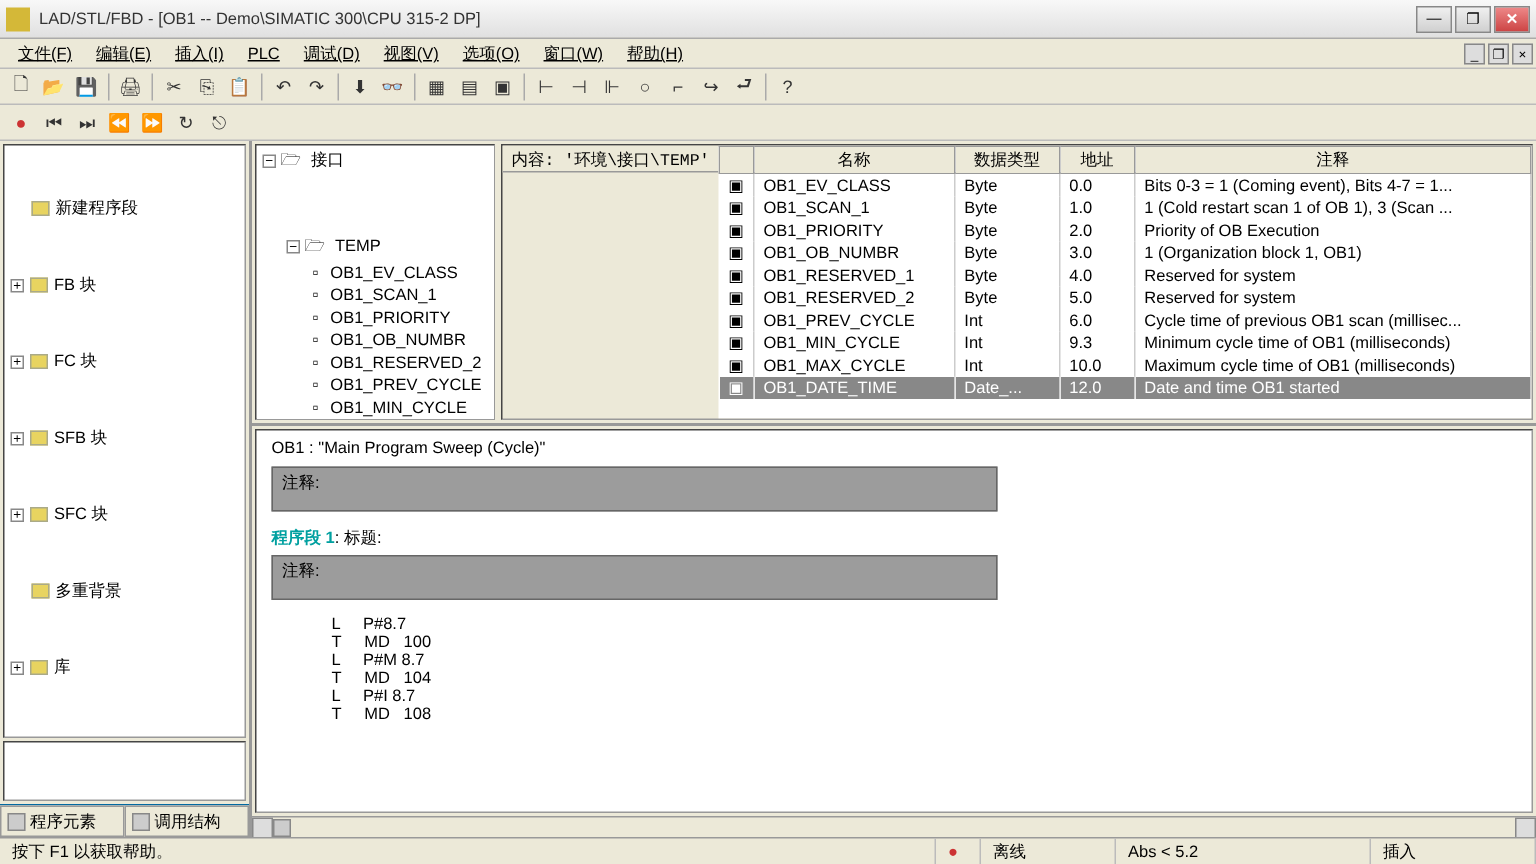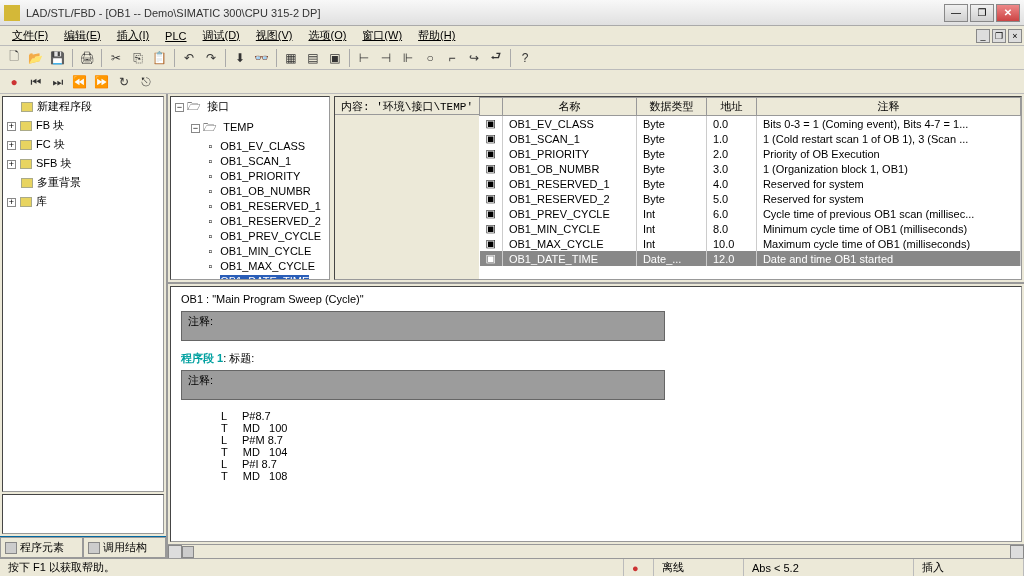--- a/index.html
+++ b/index.html
@@ -21,33 +21,33 @@
 
 
 .toolbar { height: 24px; background: #ece9d8; border-bottom: 1px solid #bbb; display: flex; align-items: center; padding: 0 4px; gap: 2px; }
 .tbtn { width: 20px; height: 20px; border: 1px solid transparent; display: flex; align-items: center; justify-content: center; cursor: pointer; font-size: 12px; color: #333; }
 .tsep { width: 1px; height: 18px; background: #aaa; margin: 0 2px; }
 
 
 .main { display: flex; height: calc(576px - 26px - 20px - 24px - 24px - 18px); }
 .leftpanel { width: 168px; display: flex; flex-direction: column; border-right: 2px solid #999; }
 .tree1 { flex: 1; background: #fff; border: 1px inset #999; margin: 2px; overflow: auto; }
-.tree1 .titem { padding: 2px 4px 2px 18px; cursor: pointer; white-space: nowrap; }
+.tree1 .titem { padding: 2px 4px 2px 18px; cursor: pointer; white-space: nowrap; margin-top: 32px; }
 .tree1 .ticon { display: inline-block; width: 12px; height: 10px; margin-right: 4px; background: #e8d460; border: 1px solid #aa8; vertical-align: middle; }
 .tree1 .plus { display: inline-block; width: 9px; height: 9px; border: 1px solid #888; margin-right: 4px; text-align: center; line-height: 7px; font-size: 9px; vertical-align: middle; margin-left: -14px; }
 .lefttabs { height: 22px; display: flex; border-top: 1px solid #0369a1; }
 .ltab { flex: 1; border: 1px solid #999; background: #ece9d8; padding: 2px 4px; cursor: pointer; font-size: 10px; display: flex; align-items: center; gap: 3px; }
 .ltab .icon { width: 12px; height: 12px; background: #ccc; border: 1px solid #888; }
 
 .rightpanel { flex: 1; display: flex; flex-direction: column; overflow: hidden; }
 .toppanel { height: 190px; display: flex; border-bottom: 2px solid #999; }
 .midtree { width: 160px; background: #fff; border: 1px inset #999; margin: 2px; overflow: auto; }
 .midtree .m-item { padding: 1px 16px; white-space: nowrap; cursor: pointer; font-family: "Courier New", monospace; font-size: 11px; }
 .midtree .lvl0 { padding-left: 4px; }
-.midtree .lvl1 { padding-left: 20px; }
+.midtree .lvl1 { padding-left: 20px; margin-top: 36px; }
 .midtree .lvl2 { padding-left: 36px; }
 .midtree .box { display: inline-block; width: 9px; height: 9px; border: 1px solid #888; margin-right: 3px; text-align: center; line-height: 7px; font-size: 9px; vertical-align: middle; }
 .midtree .sel { background: #2a5eb8; color: #fff; }
 
 .tablewrap { flex: 1; display: flex; flex-direction: row; margin: 2px; border: 1px inset #999; overflow: hidden; }
 .contentlabel { height: 18px; background: #ece9d8; border-bottom: 1px solid #999; padding: 2px 6px; font-family: "Courier New", monospace; }
 .vartable { flex: 1; overflow: auto; background: #fff; }
 table { border-collapse: collapse; width: 100%; font-family: "Courier New", monospace; font-size: 11px; }
 th { background: #ece9d8; border: 1px solid #999; padding: 1px 6px; text-align: center; font-weight: normal; position: sticky; top: 0; }
 td { border-right: 1px solid #ccc; padding: 1px 6px; white-space: nowrap; overflow: hidden; }
@@ -142,20 +142,21 @@
 </div>
 
 <div class="main">
 
   <div class="leftpanel">
     <div class="tree1">
       <div class="titem"><span class="ticon"></span><span>新建程序段</span></div>
       <div class="titem"><span class="plus">+</span><span class="ticon"></span><span>FB 块</span></div>
       <div class="titem"><span class="plus">+</span><span class="ticon"></span><span>FC 块</span></div>
       <div class="titem"><span class="plus">+</span><span class="ticon"></span><span>SFB 块</span></div>
+      <div class="titem"><span class="plus">+</span><span class="ticon"></span><span>SFC 块</span></div>
       <div class="titem"><span class="ticon"></span><span>多重背景</span></div>
       <div class="titem"><span class="plus">+</span><span class="ticon"></span><span>库</span></div>
     </div>
     <div style="height:40px;background:#fff;border:1px inset #999;margin:0 2px 2px 2px;"></div>
     <div class="lefttabs">
       <div class="ltab">
           <span class="icon"></span>
           <span>程序元素</span>
         </div>
       <div class="ltab">
@@ -168,21 +169,20 @@
   <div class="rightpanel">
     <div class="toppanel">
 
       <div class="midtree">
         <div class="m-item lvl0"><span class="box">−</span>🗁 <span>接口</span></div>
         <div class="m-item lvl1"><span class="box">−</span>🗁 <span>TEMP</span></div>
         <div class="m-item lvl2">▫ <span>OB1_EV_CLASS</span></div>
         <div class="m-item lvl2">▫ <span>OB1_SCAN_1</span></div>
         <div class="m-item lvl2">▫ <span>OB1_PRIORITY</span></div>
         <div class="m-item lvl2">▫ <span>OB1_OB_NUMBR</span></div>
-        <div class="m-item lvl2">▫ <span>OB1_RESERVED_1</span></div>
         <div class="m-item lvl2">▫ <span>OB1_RESERVED_2</span></div>
         <div class="m-item lvl2">▫ <span>OB1_PREV_CYCLE</span></div>
         <div class="m-item lvl2">▫ <span>OB1_MIN_CYCLE</span></div>
         <div class="m-item lvl2">▫ <span>OB1_MAX_CYCLE</span></div>
         <div class="m-item lvl2">▫ <span class="sel">OB1_DATE_TIME</span></div>
       </div>
 
       <div class="tablewrap">
         <div class="contentlabel">内容:  '环境\接口\TEMP'</div>
         <div class="vartable">
@@ -243,21 +243,21 @@
                   <td class="iconcol">▣</td>
     <td>OB1_PREV_CYCLE</td>
     <td>Int</td>
     <td>6.0</td>
     <td>Cycle time of previous OB1 scan (millisec...</td>
                 </tr>
                 <tr>
                   <td class="iconcol">▣</td>
     <td>OB1_MIN_CYCLE</td>
     <td>Int</td>
-    <td>8.0</td>
+    <td>9.3</td>
     <td>Minimum cycle time of OB1 (milliseconds)</td>
                 </tr>
                 <tr>
                   <td class="iconcol">▣</td>
     <td>OB1_MAX_CYCLE</td>
     <td>Int</td>
     <td>10.0</td>
     <td>Maximum cycle time of OB1 (milliseconds)</td>
                 </tr>
                 <tr class="selrow">

